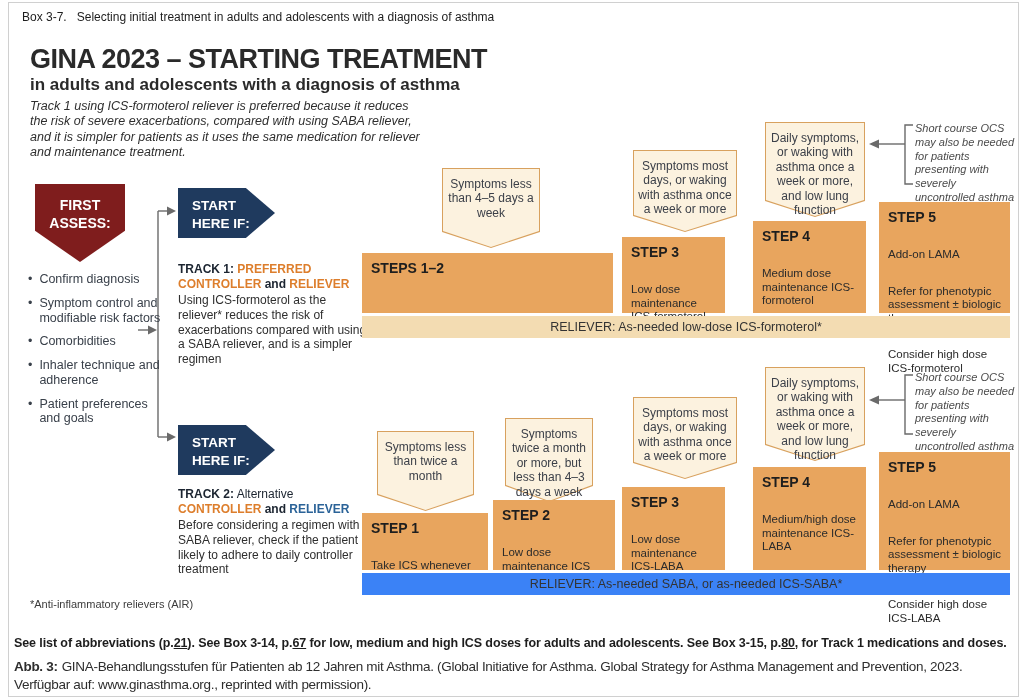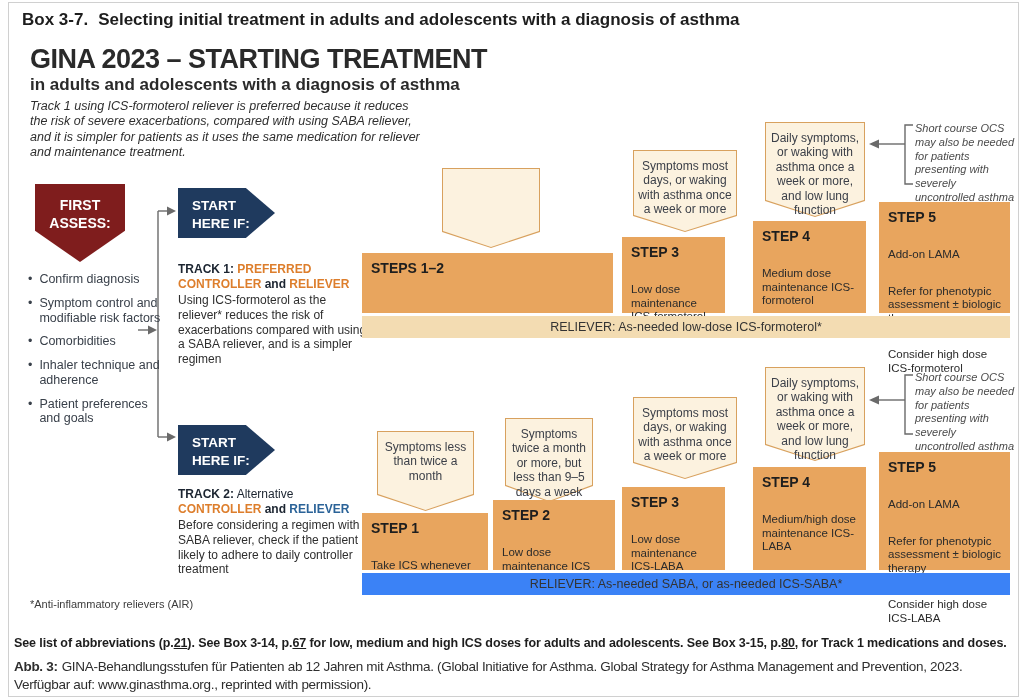--- a/index.html
+++ b/index.html
@@ -1,21 +1,21 @@
 <!DOCTYPE html>
 <html><head>
 <meta charset="utf-8">
 <style>
   * { margin:0; padding:0; box-sizing:border-box; }
   html,body { background:#ffffff; }
   body { font-family:"Liberation Sans", sans-serif; }
   #page { position:relative; width:1024px; height:699px; background:#fff; overflow:hidden; }
   #frame { position:absolute; left:8px; top:2px; width:1011px; height:695px; border:1px solid #d0d0d0; pointer-events:none; }
 
-  .box-heading { position:absolute; left:22px; top:10px; font-size:17px; font-weight:bold; color:#1d1d1d; }
+  .box-heading { position:absolute; left:22px; top:10px; font-size:12px; font-weight:normal; color:#1d1d1d; }
   .box-heading .lbl { margin-right:10px; }
 
   .gina-title { position:absolute; left:30px; top:44px; font-size:27px; font-weight:bold; color:#2a2a2a; letter-spacing:-0.5px; }
   .gina-subtitle { position:absolute; left:30px; top:75px; font-size:17px; font-weight:bold; color:#2a2a2a; }
   .intro { position:absolute; left:30px; top:99px; width:392px; font-size:12.5px; font-style:italic; color:#2e2e2e; line-height:1.22; }
 
   .first-assess { position:absolute; left:35px; top:184px; width:90px; height:78px; background:#7f1d1d;
     clip-path:polygon(0 0,100% 0,100% 60%,50% 100%,0 60%); color:#fff; text-align:center; font-weight:bold; font-size:14px; line-height:1.25; padding-top:13px; }
   .bullets { position:absolute; left:28px; top:272px; width:138px; display:flex; flex-direction:column; gap:9px; }
   .bullet { display:flex; gap:7px; font-size:12.5px; color:#39404a; line-height:1.18; }
@@ -161,20 +161,21 @@
     <span class="th-plain">Alternative</span>
     <span class="th-orange">CONTROLLER</span>
     <span class="th-dark">and</span>
     <span class="th-blue">RELIEVER</span>
     <div class="track-desc">Before considering a regimen with SABA reliever, check if the patient is likely to adhere to daily controller treatment</div>
   </div>
 
   <div class="callout" id="t1c1">
     <div class="co-border"></div>
       <div class="co-fill"></div>
+    <div class="co-text">Symptoms less than 4–5 days a week</div>
   </div>
   <div class="callout" id="t1c2">
     <div class="co-border"></div>
       <div class="co-fill"></div>
     <div class="co-text">Symptoms most days, or waking with asthma once a week or more</div>
   </div>
   <div class="callout" id="t1c3">
     <div class="co-border"></div>
       <div class="co-fill"></div>
     <div class="co-text">Daily symptoms, or waking with asthma once a week or more, and low lung function</div>
@@ -200,21 +201,21 @@
   <div class="reliever-bar" id="reliever1">RELIEVER: As-needed low-dose ICS-formoterol*</div>
 
   <div class="callout" id="t2c1">
     <div class="co-border"></div>
       <div class="co-fill"></div>
     <div class="co-text">Symptoms less than twice a month</div>
   </div>
   <div class="callout" id="t2c2">
     <div class="co-border"></div>
       <div class="co-fill"></div>
-    <div class="co-text">Symptoms twice a month or more, but less than 9–5 days a week</div>
+    <div class="co-text">Symptoms twice a month or more, but less than 4–3 days a week</div>
   </div>
   <div class="callout" id="t2c3">
     <div class="co-border"></div>
       <div class="co-fill"></div>
     <div class="co-text">Symptoms most days, or waking with asthma once a week or more</div>
   </div>
   <div class="callout" id="t2c4">
     <div class="co-border"></div>
       <div class="co-fill"></div>
     <div class="co-text">Daily symptoms, or waking with asthma once a week or more, and low lung function</div>

